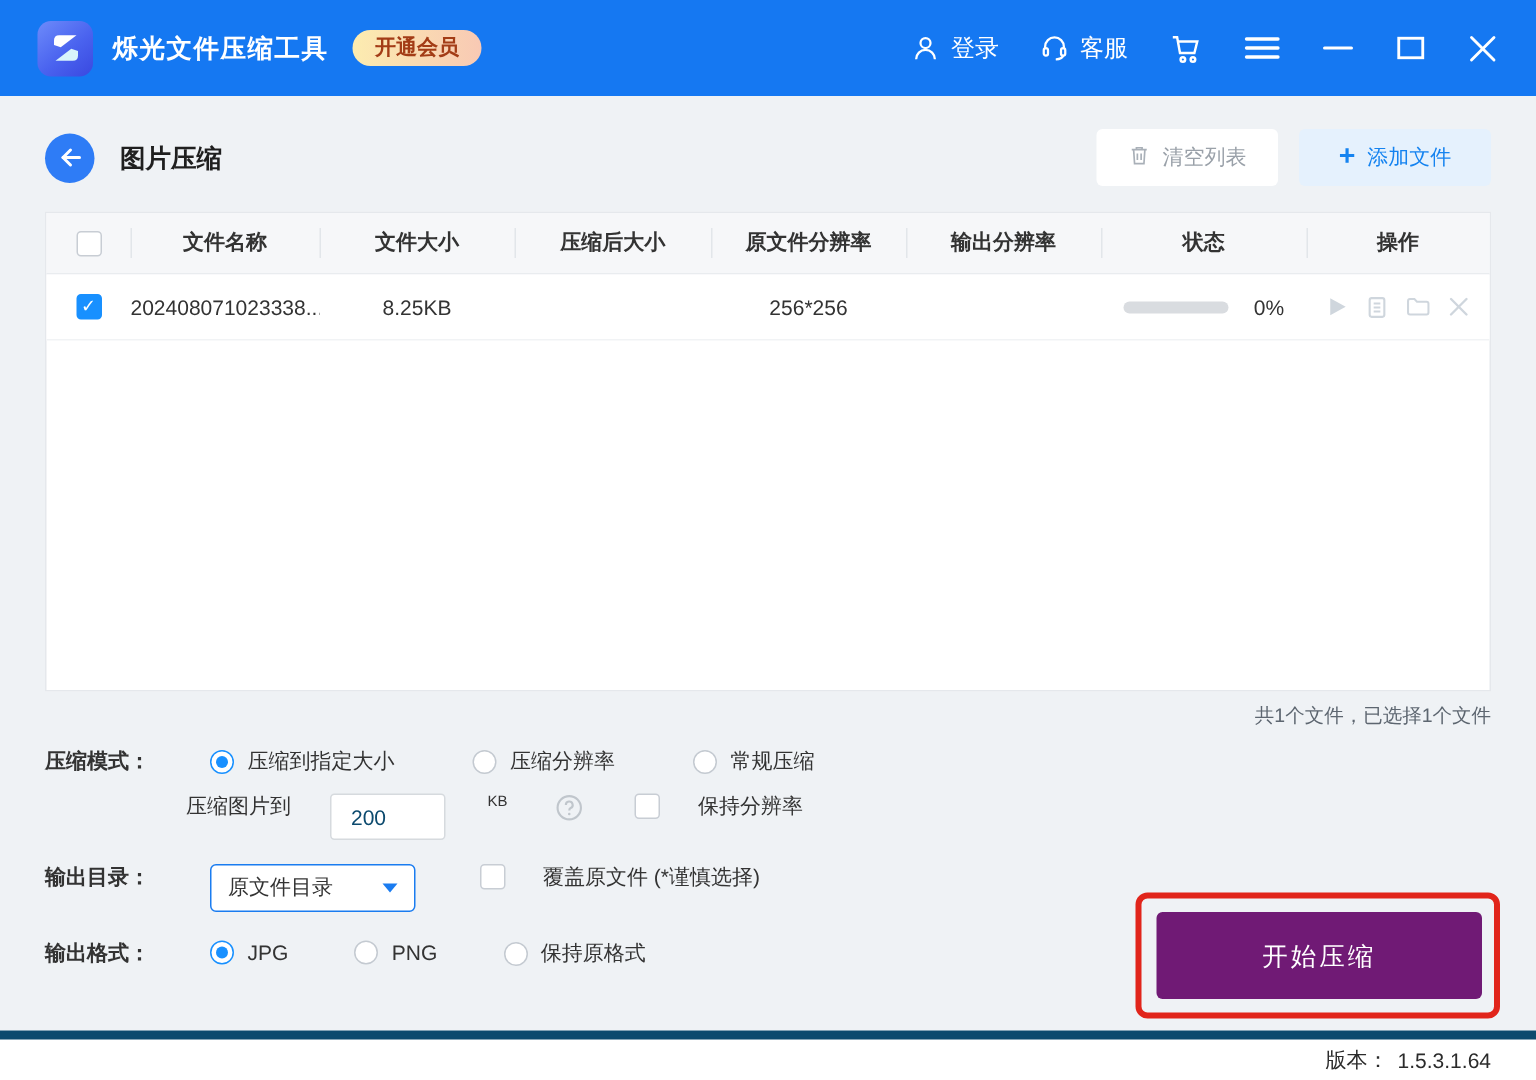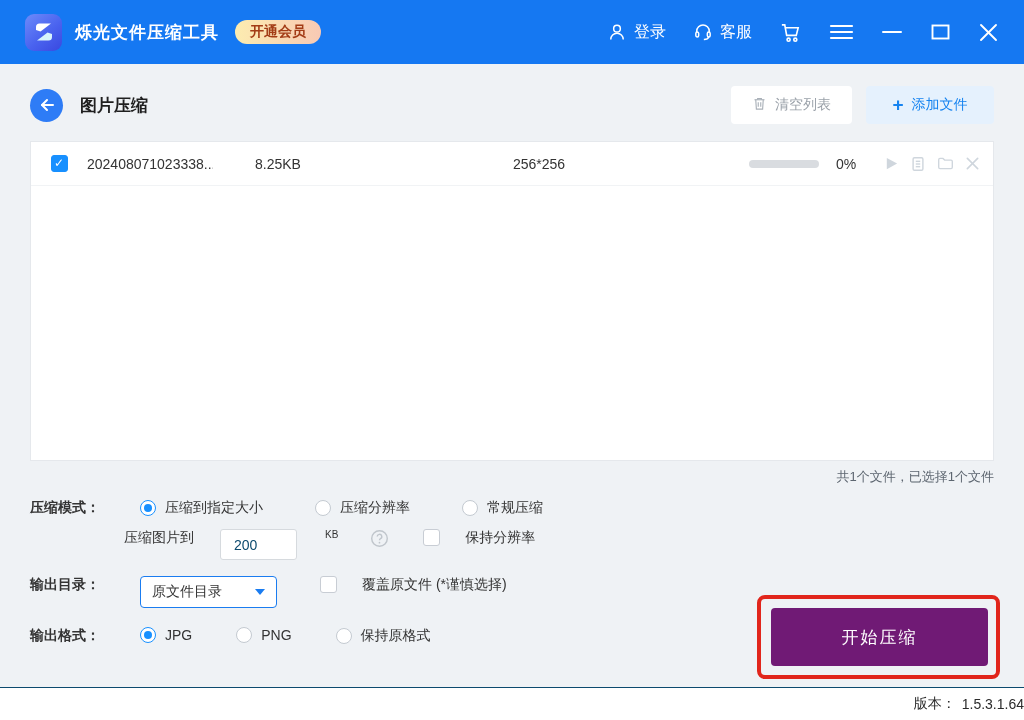--- a/index.html
+++ b/index.html
@@ -93,22 +93,22 @@
 
   
   .highlight-box { position:absolute; left:757px; top:595px; width:243px; height:84px;
     border:4px solid #e1251b; border-radius:8px; padding:9px 8px 9px 10px; }
   .btn-start { width:100%; height:100%; background:#701a75; border:none; border-radius:4px;
     color:#fff; font-size:17px; letter-spacing:2px; cursor:pointer;
     font-family:"Liberation Sans","DejaVu Sans",sans-serif; }
 
   
   .footer { position:absolute; left:0; bottom:0; width:1024px; height:33px; background:#fff;
-    border-top:1px solid #0c4a6e; display:flex; align-items:center; justify-content:flex-end;
-    font-size:14px; color:#2b2b2b; gap:6px; }
+    border-top:6px solid #0c4a6e; display:flex; align-items:center; justify-content:flex-end;
+    padding-right:30px; font-size:14px; color:#2b2b2b; gap:6px; }
 </style>
 </head>
 <body>
 
 <div class="app">
 
   <div class="titlebar">
     <div class="logo">
       <svg width="24" height="24" viewBox="0 0 24 24">
         <path d="M4 7 Q4 3.5 7.5 3.5 L19 3.5 L8.5 11.5 L4 10 Z" fill="#ffffff"></path>
@@ -194,20 +194,32 @@
         <span>清空列表</span>
       </button>
       <button class="btn-add">
         <span class="plus">+</span>
         <span>添加文件</span>
       </button>
     </div>
   </div>
 
   <div class="file-table">
+    <div class="t-head">
+      <div class="col-check">
+          <span class="checkbox"></span>
+        </div>
+      <div class="col-name">文件名称</div>
+      <div class="col-size">文件大小</div>
+      <div class="col-comp">压缩后大小</div>
+      <div class="col-orig">原文件分辨率</div>
+      <div class="col-out">输出分辨率</div>
+      <div class="col-status">状态</div>
+      <div class="col-op">操作</div>
+    </div>
 
     <div class="t-row">
       <div class="col-check">
           <span class="checkbox checked"></span>
         </div>
       <div class="col-name">202408071023338...</div>
       <div class="col-size">8.25KB</div>
       <div class="col-comp"></div>
       <div class="col-orig">256*256</div>
       <div class="col-out"></div>

